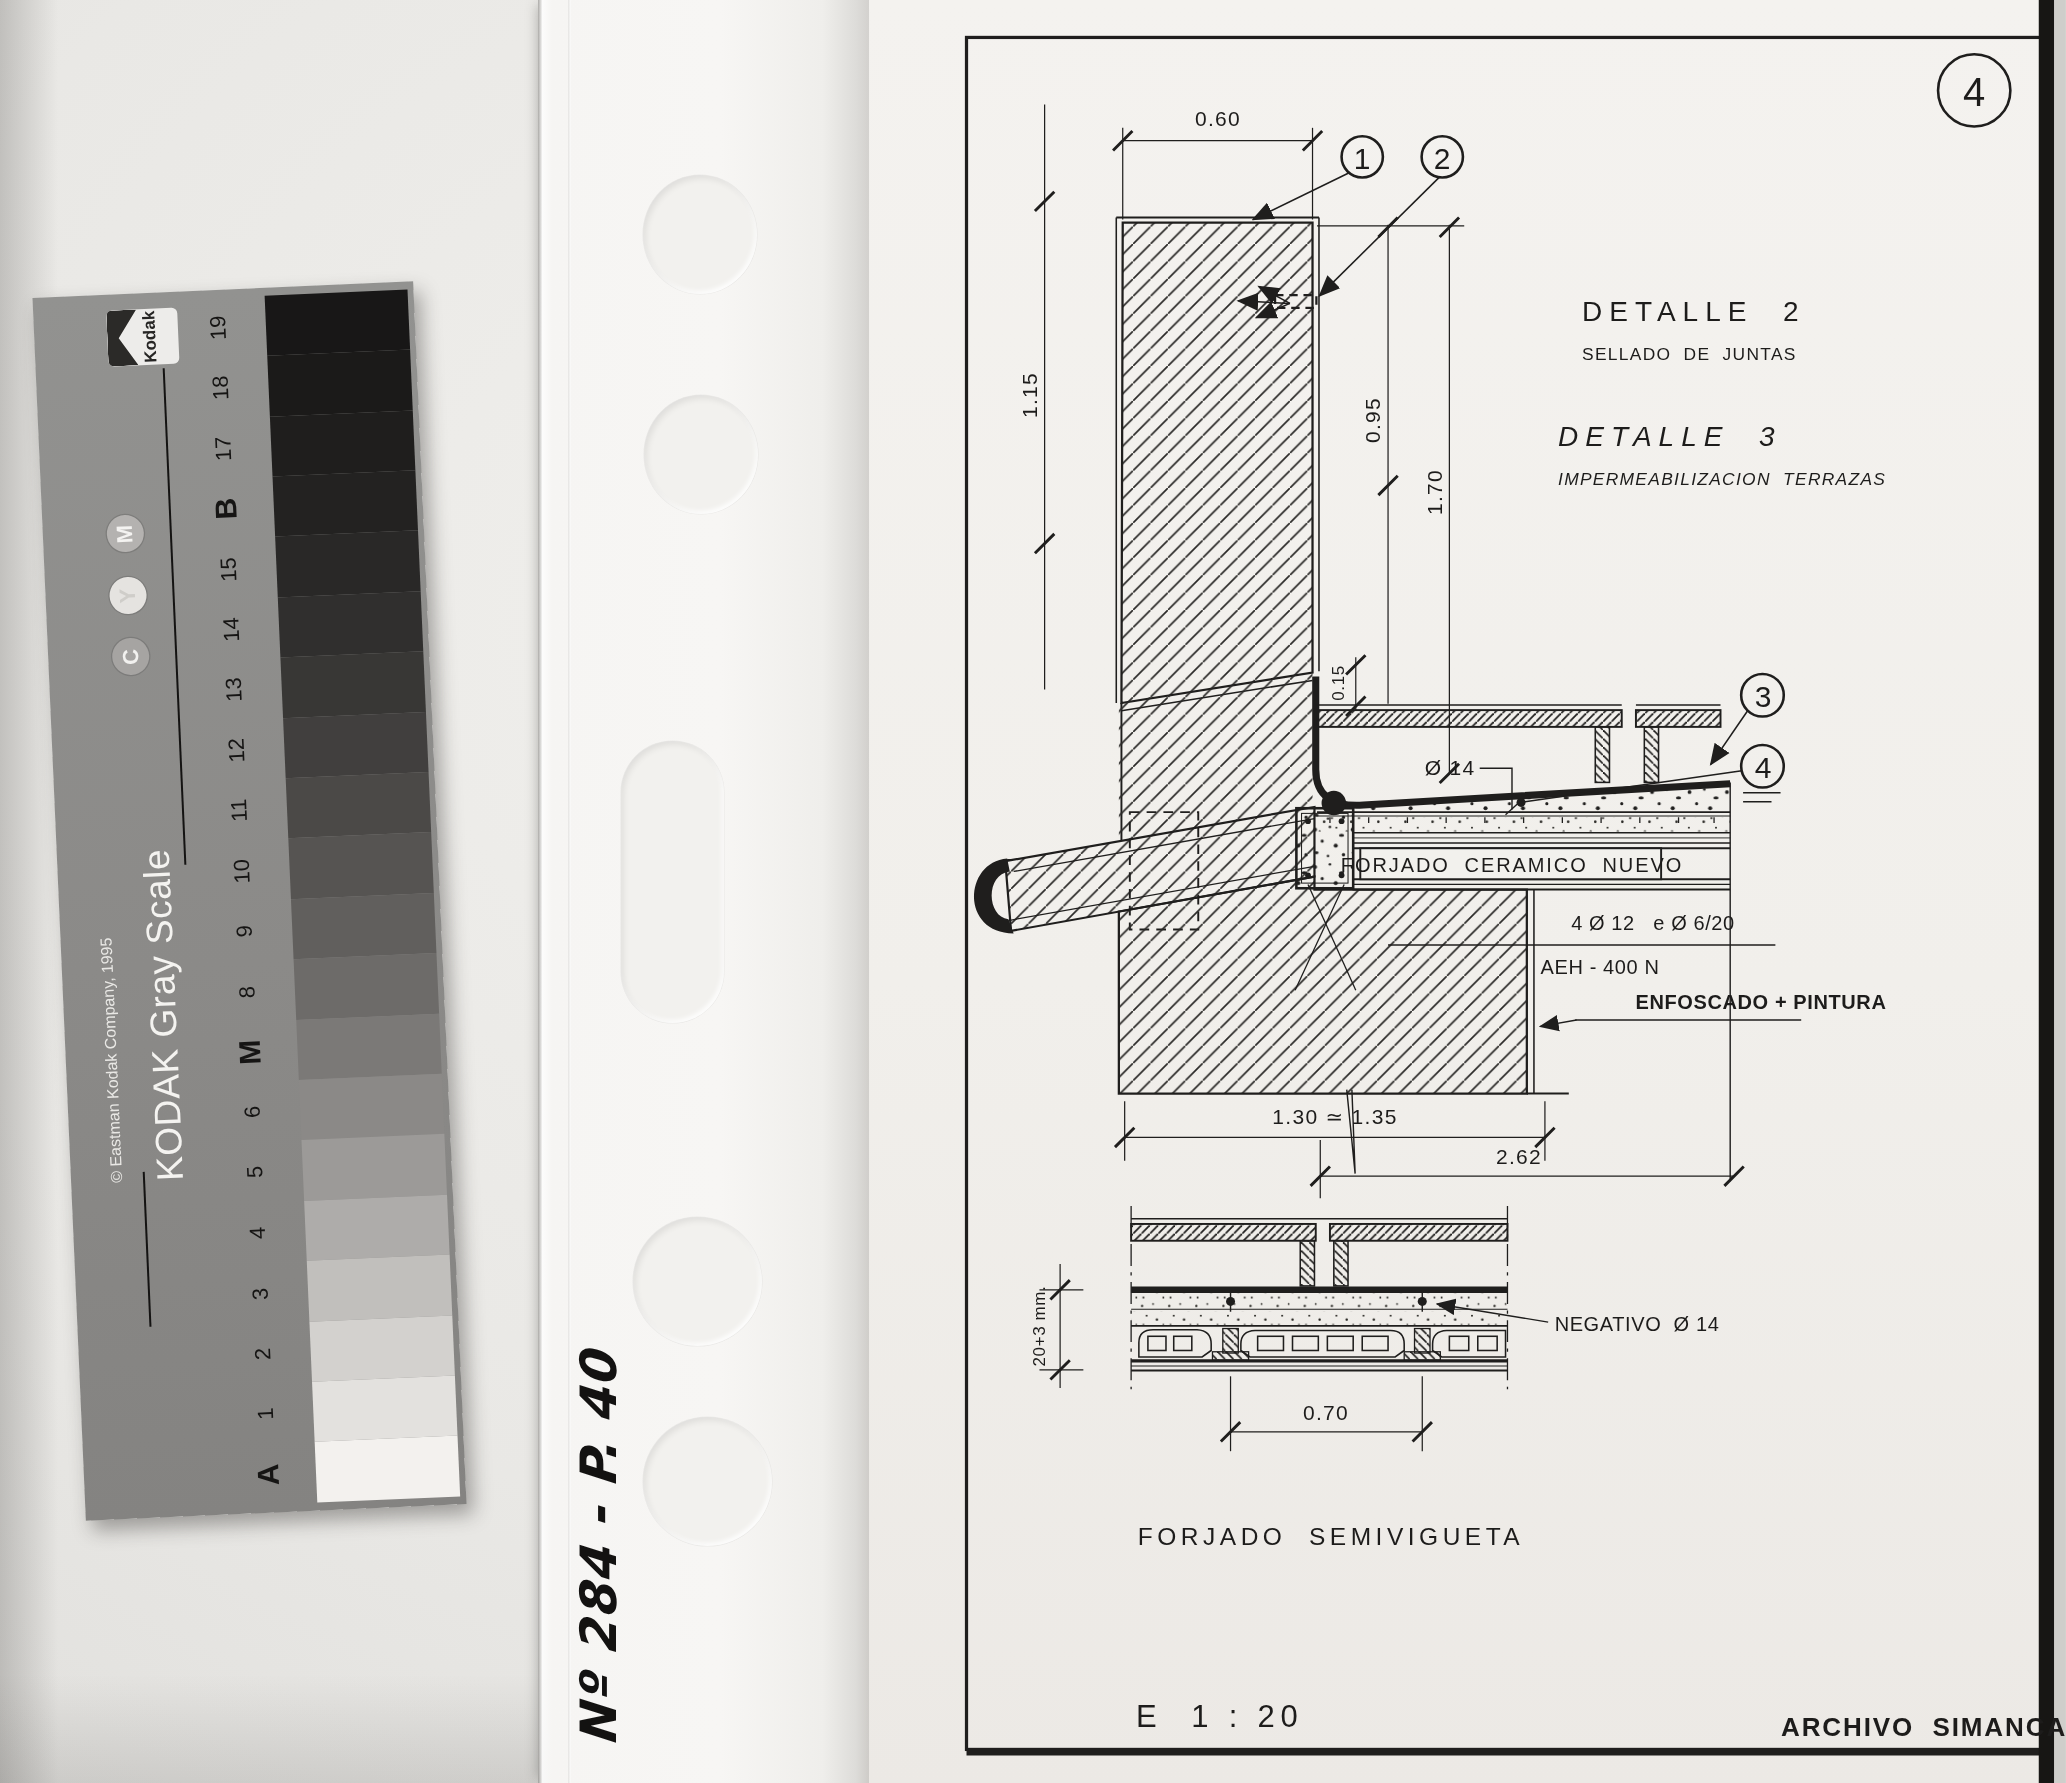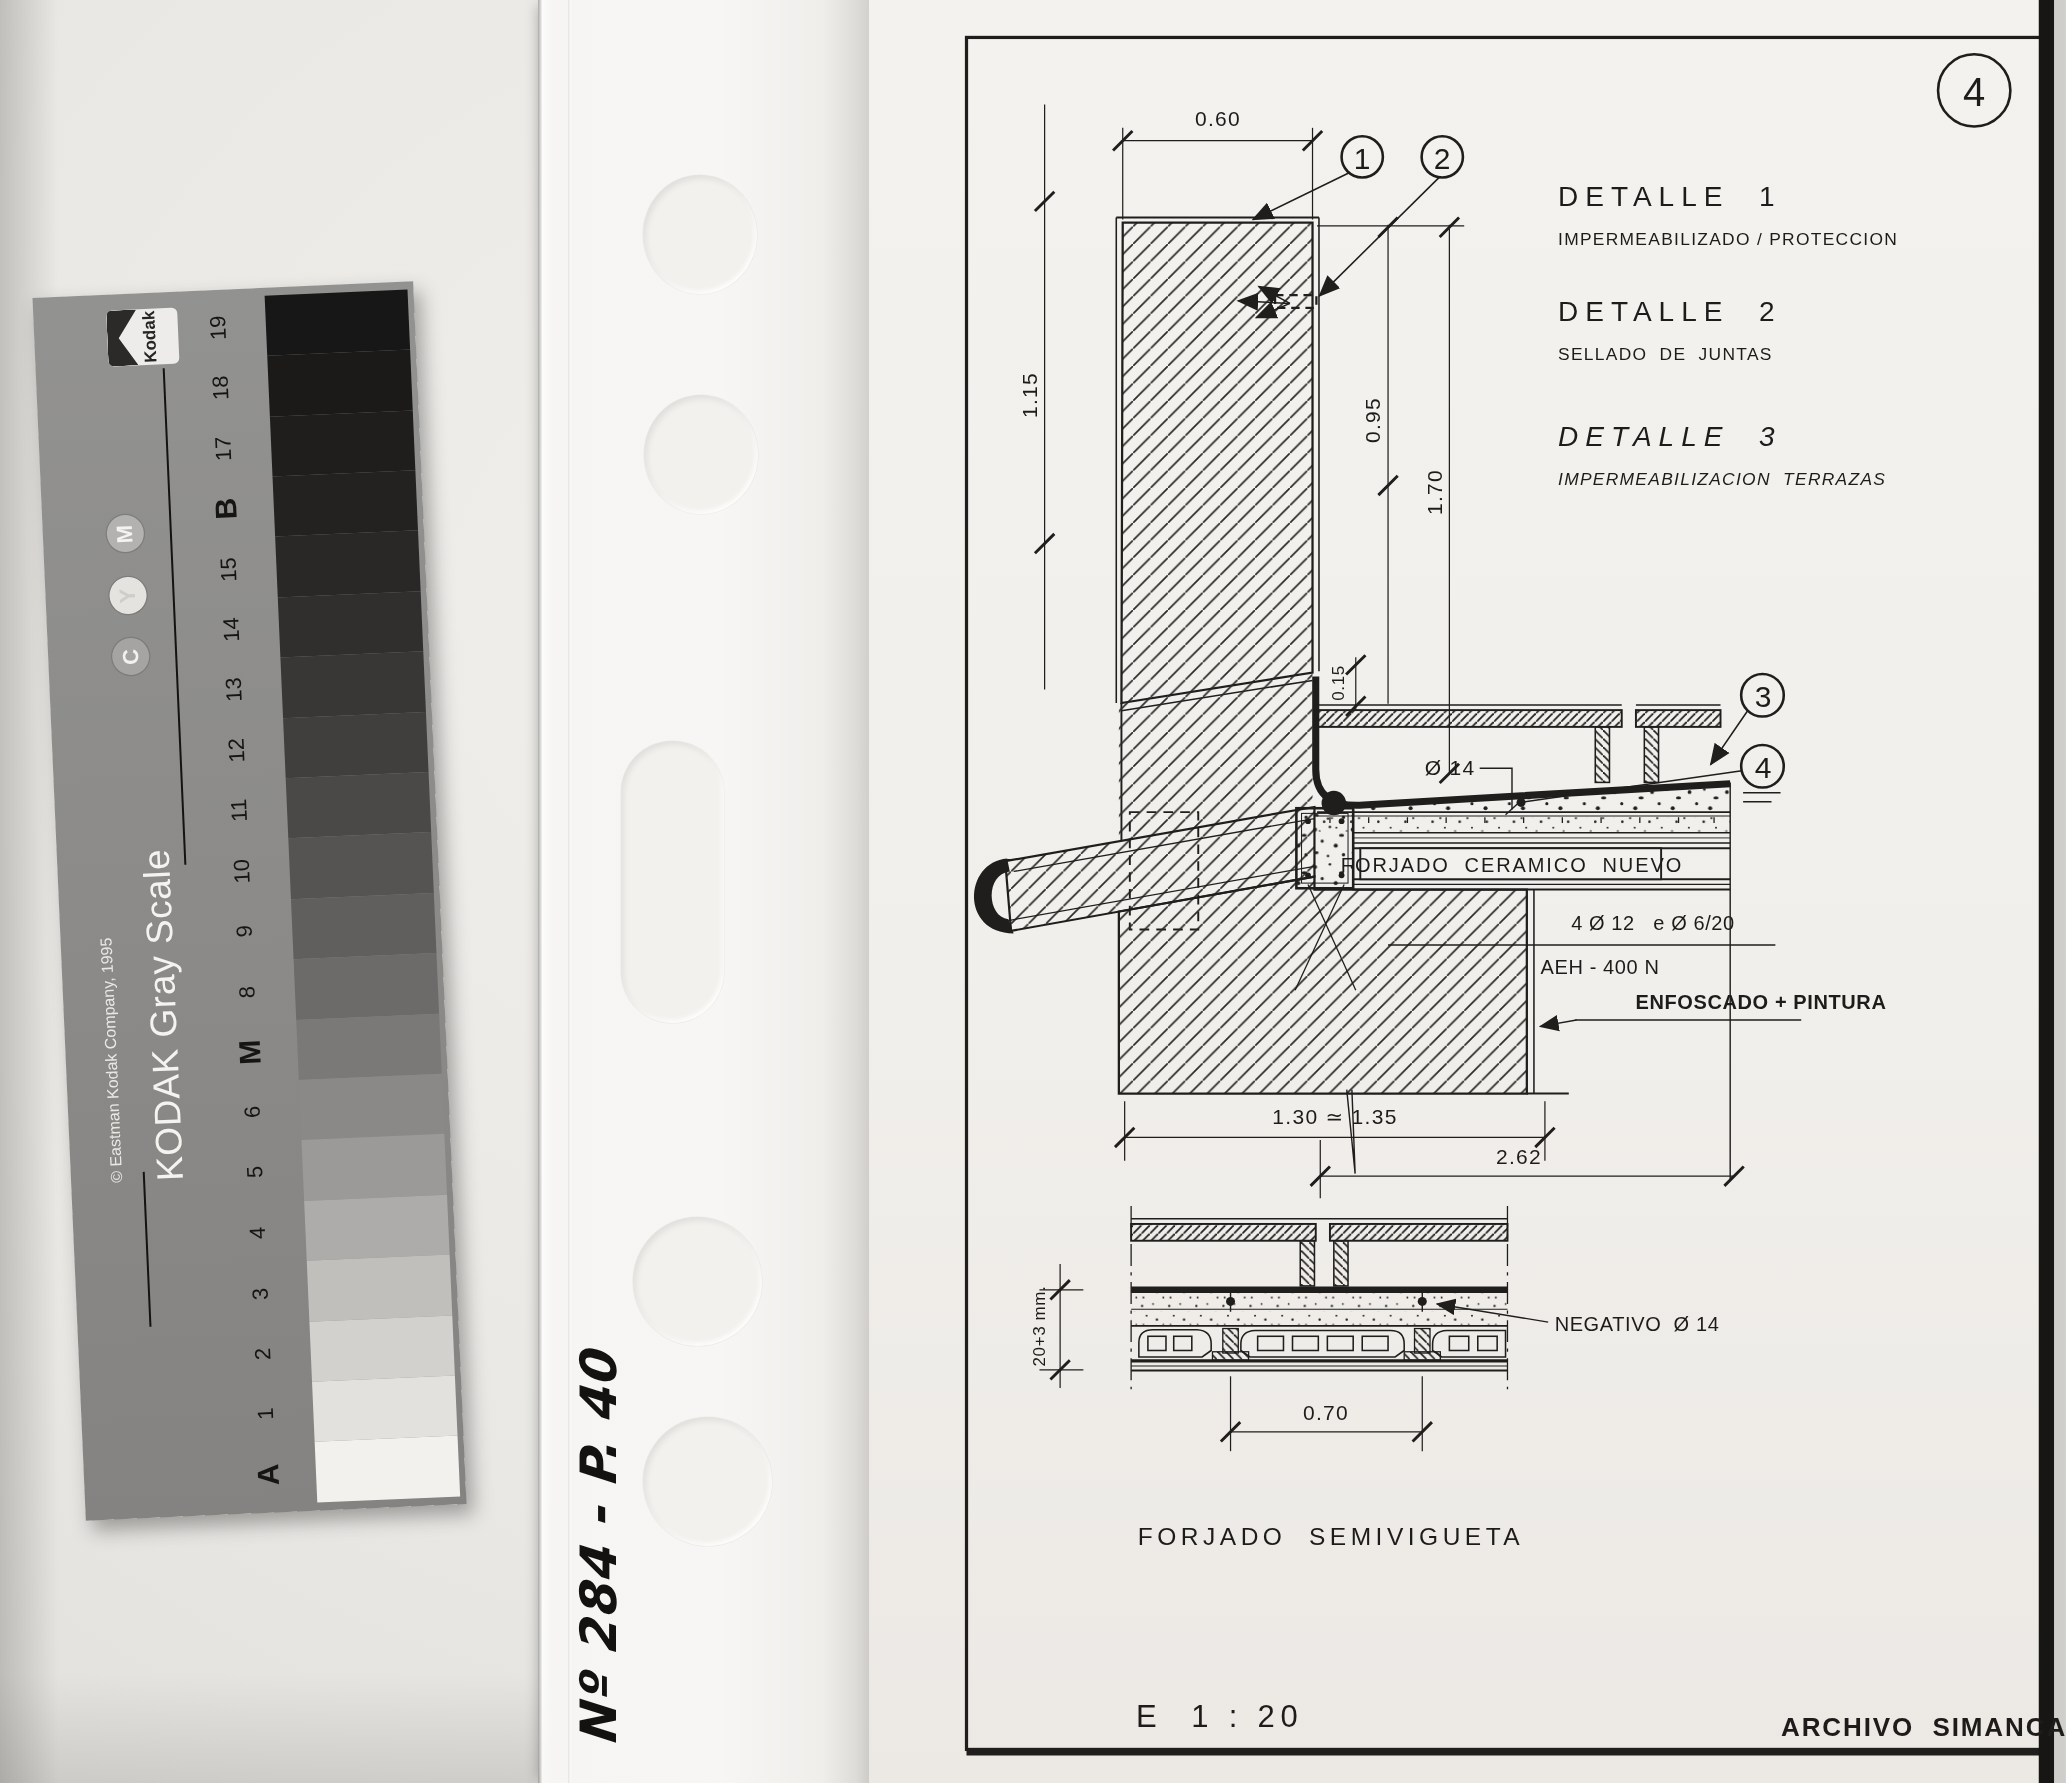--- a/index.html
+++ b/index.html
@@ -347,25 +347,21 @@
     <div class="t c dim" style="left:1326px;top:1413px;">0.70</div>
     <div class="t v dim-s" style="left:1040px;top:1326px;">20+3 mm.</div>
 
     <div class="t c anno" style="left:1512px;top:865px;letter-spacing:1.9px;">FORJADO  CERAMICO  NUEVO</div>
     <div class="t c anno" style="left:1653px;top:923px;">4 Ø 12   e Ø 6/20</div>
     <div class="t c anno" style="left:1600px;top:967px;">AEH - 400 N</div>
     <div class="t c anno" style="left:1761px;top:1002px;font-weight:bold;">ENFOSCADO + PINTURA</div>
     <div class="t c anno" style="left:1637px;top:1324px;">NEGATIVO  Ø 14</div>
     <div class="t c sec-name" style="left:1331px;top:1537px;">FORJADO  SEMIVIGUETA</div>
 
-    <div class="legend-item" style="top:181px;">
-      <div class="legend-title">DETALLE  1</div>
-      <div class="legend-sub">IMPERMEABILIZADO / PROTECCION</div>
-    </div>
-    <div class="legend-item" style="top:296px;">
+    <div class="legend-item" style="top:296px;margin-left:24px;">
       <div class="legend-title">DETALLE  2</div>
       <div class="legend-sub">SELLADO  DE  JUNTAS</div>
     </div>
     <div class="legend-item" style="top:421px;font-style:italic;">
       <div class="legend-title">DETALLE  3</div>
       <div class="legend-sub">IMPERMEABILIZACION  TERRAZAS</div>
     </div>
 
     <div class="t tb-scale" style="left:1136px;top:1699px;">E  1 : 20</div>
     <div class="t tb-arch" style="left:1781px;top:1712px;">ARCHIVO  SIMANCAS</div>

